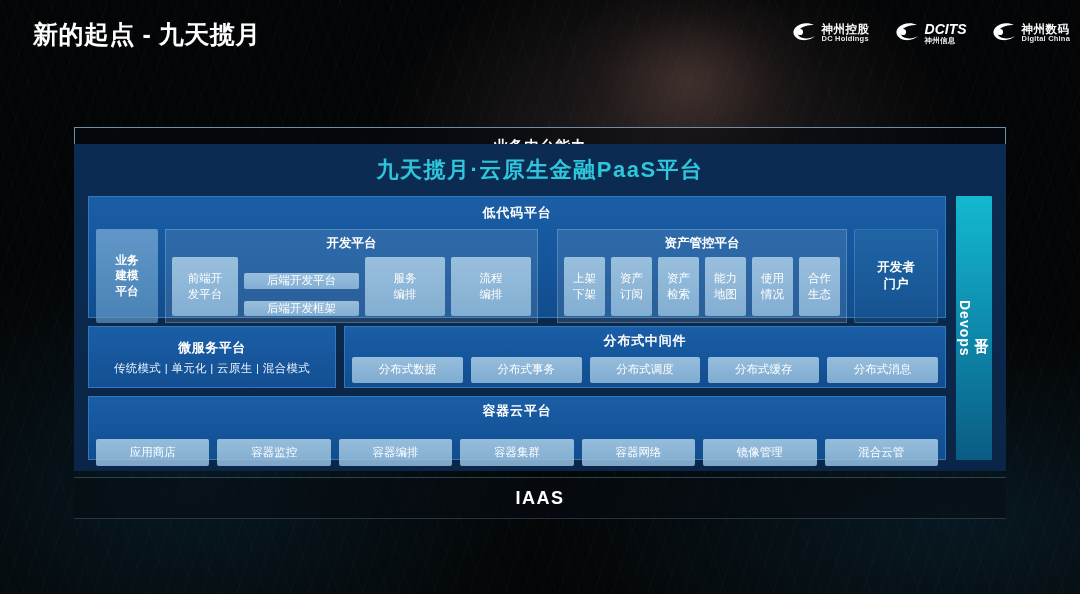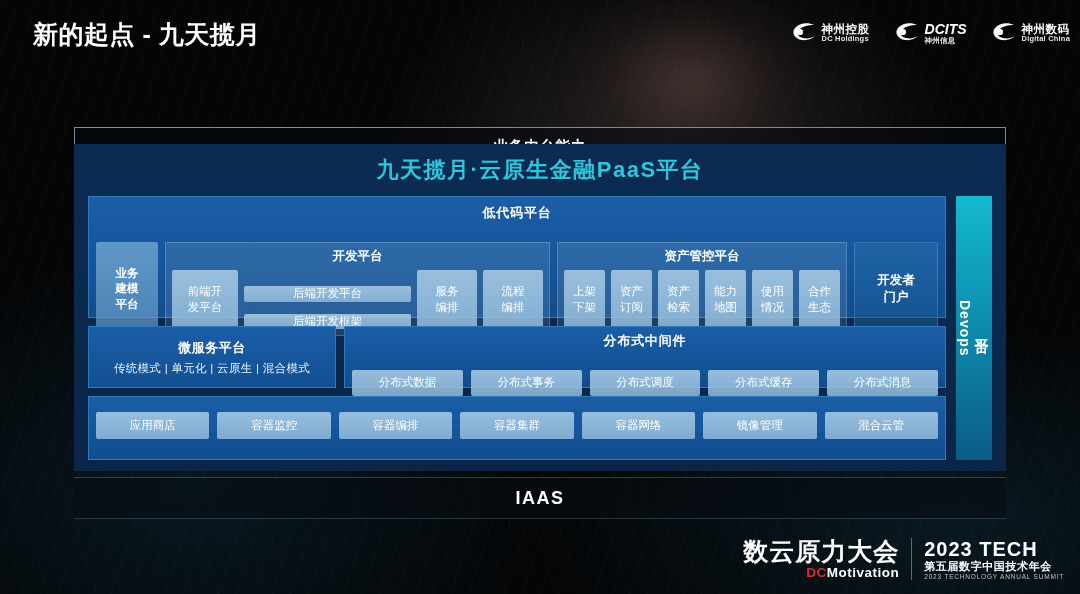--- a/index.html
+++ b/index.html
@@ -87,21 +87,21 @@
 
   
   .band {
     background: linear-gradient(180deg, #1b5ea6 0%, #14559b 55%, #124d8d 100%);
     border: 1px solid #2f79bd;
     margin-bottom: 8px;
     padding: 5px 7px 8px 7px;
   }
   .band-title {
     text-align: center; font-size: 13px; font-weight: bold; color: #ffffff;
-    letter-spacing: .8px; padding: 2px 0 20px 0;
+    letter-spacing: .8px; padding: 2px 0 7px 0;
   }
 
   
   .lowcode { height: 122px; display: flex; flex-direction: column; }
   .lowcode-inner { display: flex; gap: 7px; flex: 1; }
 
   .cell {
     background: linear-gradient(180deg, rgba(125,175,215,0.72) 0%, rgba(104,157,202,0.66) 100%);
     color: #ffffff; font-size: 11.5px; line-height: 1.35;
     display: flex; align-items: center; justify-content: center; text-align: center;
@@ -118,22 +118,22 @@
     display: flex; flex-direction: column;
   }
   .subpanel-title { text-align: center; font-size: 12.5px; font-weight: bold; color: #fff; padding: 2px 0 5px 0; }
   .subpanel-body { display: flex; gap: 6px; flex: 1; }
 
   .biz-model { width: 62px; font-weight: bold; }
   .dev-platform { flex: 1 1 auto; }
   .dev-stack { display: flex; flex-direction: column; gap: 12px; flex: 1 1 auto; margin-top: 16px; }
   .dev-stack .cell { flex: 1; }
   .front-cell { width: 66px; }
-  .orch-cell { width: 60px; }
-  .asset-platform { width: 290px; }
+  .orch-cell { width: 80px; }
+  .asset-platform { width: 290px; margin-left: 12px; }
   .asset-platform .subpanel-body .cell { flex: 1; }
   .dev-portal { width: 84px; font-weight: bold; font-size: 12.5px;
                 background: linear-gradient(180deg, rgba(38,110,170,0.55) 0%, rgba(26,88,145,0.5) 100%);
                 border: 1px solid rgba(150,200,230,0.25); }
 
   
   .midrow { display: flex; gap: 8px; height: 62px; margin-bottom: 8px; }
   .micro {
     width: 248px;
     background: linear-gradient(180deg, #1b5ea6 0%, #134f92 100%);
@@ -296,47 +296,34 @@
               <div class="cell pale">分布式数据</div>
               <div class="cell pale">分布式事务</div>
               <div class="cell pale">分布式调度</div>
               <div class="cell pale">分布式缓存</div>
               <div class="cell pale">分布式消息</div>
             </div>
           </div>
         </div>
 
         <div class="band container-row">
+          <div class="band-title">容器云平台</div>
           <div class="row-cells">
             <div class="cell pale">应用商店</div>
             <div class="cell pale">容器监控</div>
             <div class="cell pale">容器编排</div>
             <div class="cell pale">容器集群</div>
             <div class="cell pale">容器网络</div>
             <div class="cell pale">镜像管理</div>
             <div class="cell pale">混合云管</div>
           </div>
         </div>
 
       </div>
     </div>
   </div>
 
   <div class="iaas">
     <span>IAAS</span>
   </div>
 
-  <div class="event-logo">
-    <div class="ev-left">
-      <div class="ev-cn">数云原力大会</div>
-      <div class="ev-en">
-        <span class="dc">DC</span><span class="mo">Motivation</span>
-      </div>
-    </div>
-    <div class="ev-divider"></div>
-    <div class="ev-right">
-      <div class="ev-year">2023 TECH</div>
-      <div class="ev-sub1">第五届数字中国技术年会</div>
-      <div class="ev-sub2">2023 TECHNOLOGY ANNUAL SUMMIT</div>
-    </div>
-  </div>
 
 </div>
 
 </body></html>

